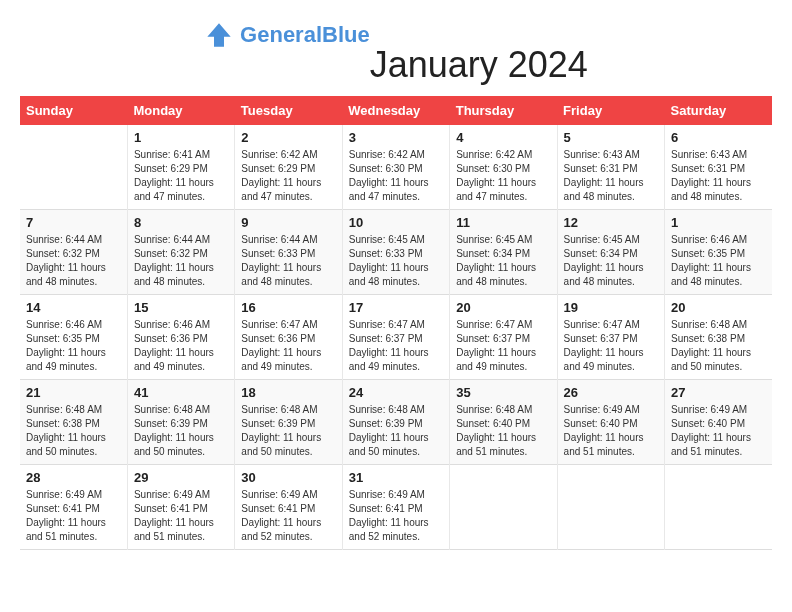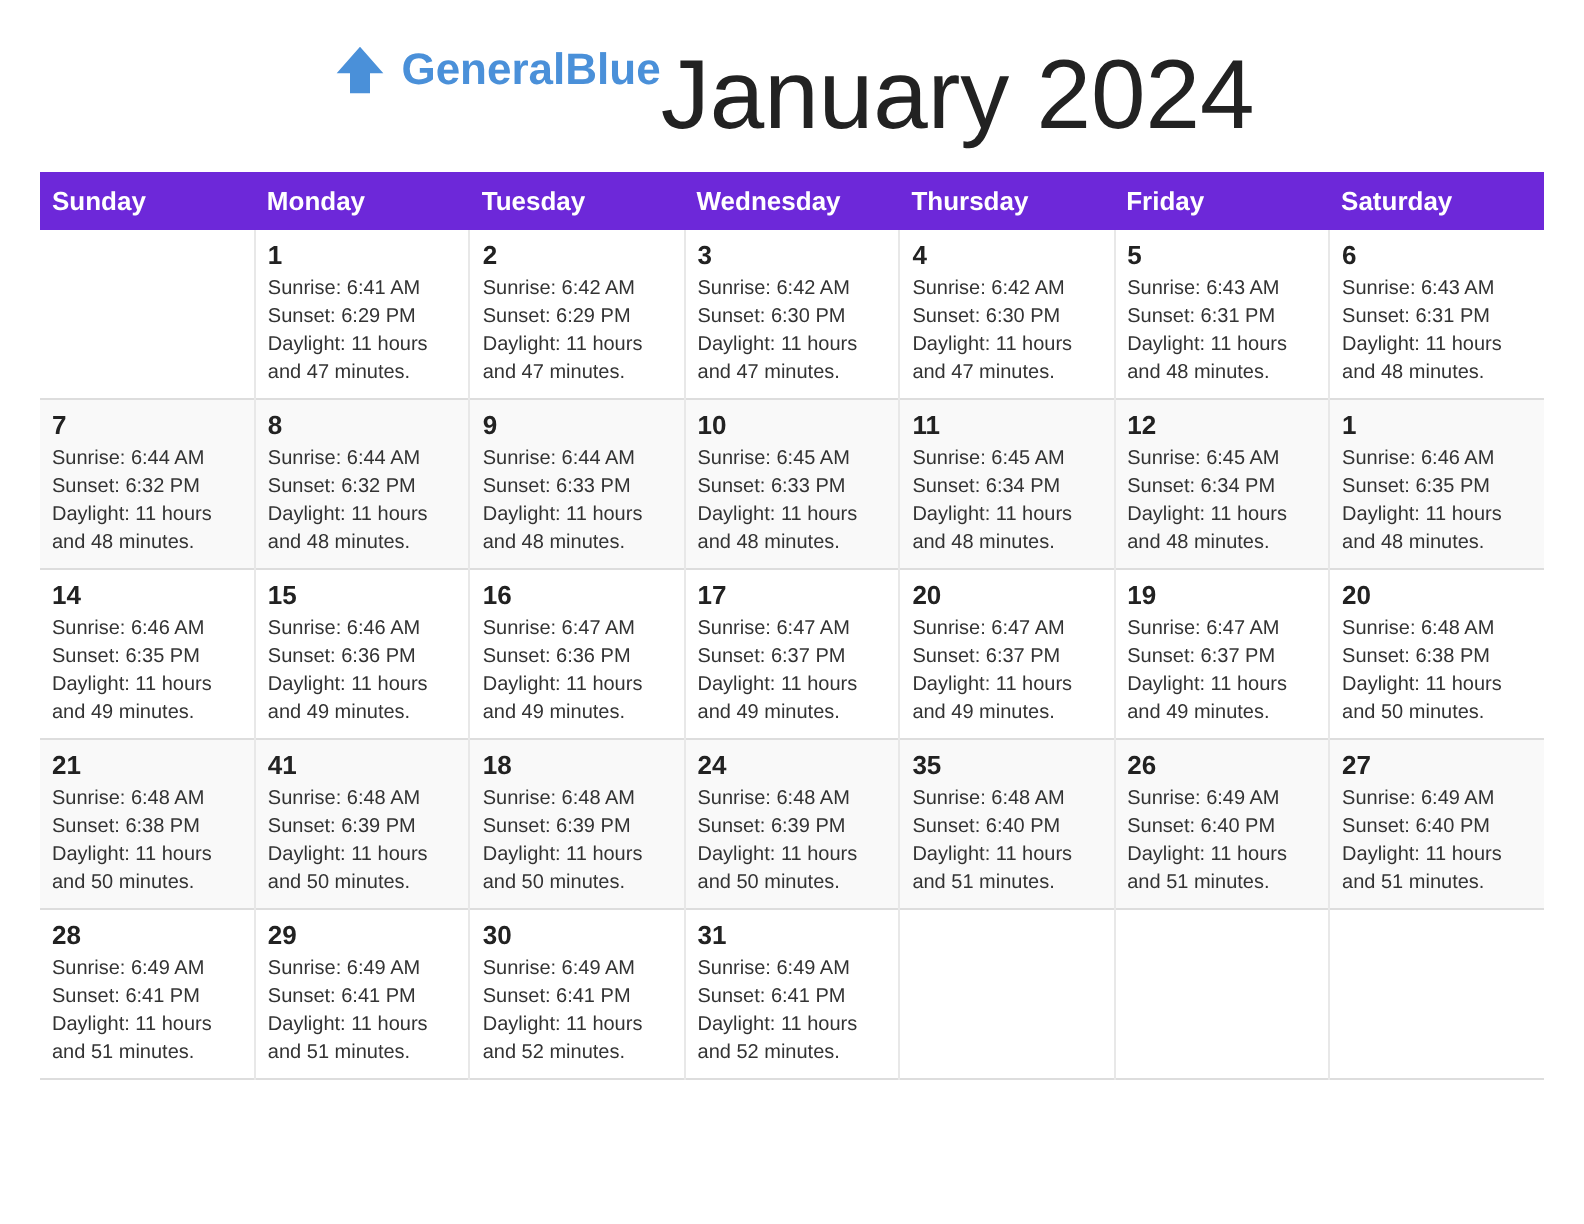--- a/index.html
+++ b/index.html
@@ -31,35 +31,36 @@
       color: #4a90d9;
     }
     .logo-icon {
       width: 30px;
       height: 30px;
     }
     .title-block {
       text-align: right;
     }
     .title-block .month-year {
-      font-size: 49px;
+      font-size: 36px;
       font-weight: 300;
       color: #222;
+      margin-top: 24px;
     }
     .title-block .location {
       font-size: 15px;
       color: #444;
     }
     table {
       width: 100%;
       border-collapse: collapse;
       font-size: 11px;
     }
     thead th {
-      background-color: #6d28d9;
+      background-color: #ef4444;
       color: #fff;
       text-align: left;
       padding: 7px 6px;
       font-size: 13px;
       font-weight: bold;
     }
     tbody tr {
       border-bottom: 1px solid #ddd;
     }
     tbody td {

